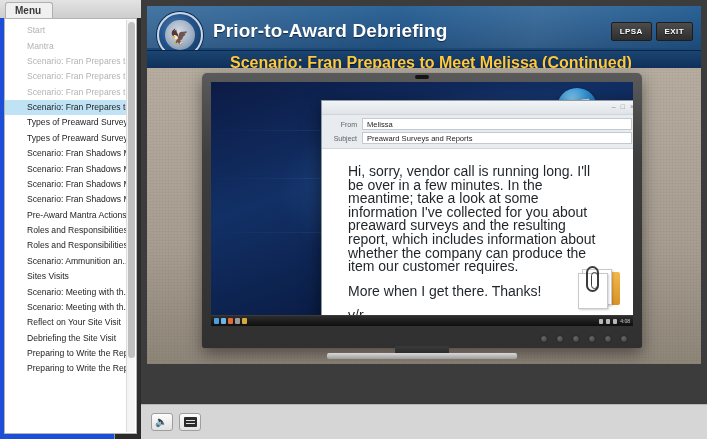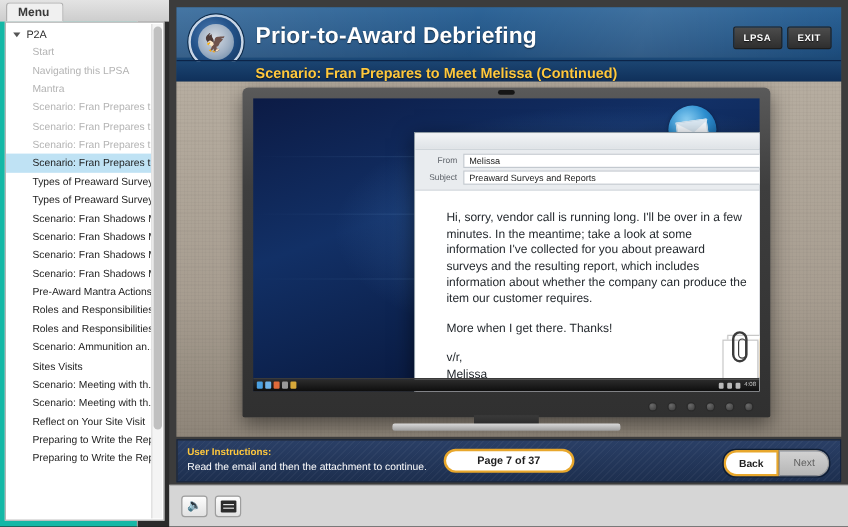--- a/index.html
+++ b/index.html
@@ -13,21 +13,21 @@
     position: relative;
     width: 707px; height: 439px;
     background: #2b2b2b;
     overflow: hidden;
   }
 
   
   #menu-panel {
     position: absolute; left: 0; top: 0;
     width: 115px; height: 439px;
-    background: #14b8a6;
+    background: #1d4ed8;
     border-right: 1px solid #9a9a9a;
   }
   #menu-tab-row {
     position: absolute; left: 0; top: 0; width: 141px; height: 18px;
     background: linear-gradient(#e3e3e3, #cdcdcd);
   }
   #menu-tab {
     position: absolute; left: 5px; top: 2px;
     padding: 2px 11px 2px 9px;
     font-size: 10px; font-weight: bold; color: #3a3a3a;
@@ -143,22 +143,22 @@
     border-radius: 2px;
     text-shadow: 0 1px 1px rgba(0,0,0,0.7);
   }
   #scenario-bar {
     position: absolute; left: 0; bottom: 0;
     width: 100%; height: 18px;
     background: linear-gradient(#1b4572,#10305a);
     border-top: 1px solid #0c2448;
   }
   #scenario-text {
-    position: absolute; left: 66px; top: 3px;
-    font-size: 12px; font-weight: bold; color: #ffc83d;
+    position: absolute; left: 83px; top: 3px;
+    font-size: 16px; font-weight: bold; color: #ffc83d;
     text-shadow: 0 1px 1px rgba(0,0,0,0.6);
   }
 
   
   #scene {
     position: absolute; left: 6px; top: 68px;
     width: 554px; height: 296px;
     background:
       repeating-linear-gradient(0deg, rgba(0,0,0,0.025) 0px, rgba(0,0,0,0.025) 1px, transparent 1px, transparent 3px),
       repeating-linear-gradient(90deg, rgba(0,0,0,0.025) 0px, rgba(0,0,0,0.025) 1px, transparent 1px, transparent 3px),
@@ -263,27 +263,26 @@
   #mon-stand-base {
     position: absolute; left: 50%; bottom: -11px;
     transform: translateX(-50%);
     width: 190px; height: 6px;
     background: linear-gradient(#d9d9d9,#9d9d9d);
     border-radius: 2px;
   }
 
   
   #email-window {
-    position: absolute; left: 110px; top: 28px;
+    position: absolute; left: 110px; top: 18px;
     width: 318px; height: 236px;
     background: #ffffff;
     border: 1px solid #8e9aa3;
     box-shadow: 0 5px 16px rgba(0,0,0,0.55);
     overflow: hidden;
-    margin-left: 24px;
   }
   #email-titlebar {
     height: 14px;
     background: linear-gradient(#f2f4f6,#dfe3e7);
     border-bottom: 1px solid #cfd5da;
     position: relative;
   }
   #email-wincontrols {
     position: absolute; right: 4px; top: 2px;
     display: flex; gap: 5px; align-items: center;
@@ -310,21 +309,21 @@
     line-height: 10px;
     overflow: hidden; white-space: nowrap;
   }
   #email-body {
     position: relative;
     height: 182px;
     padding: 16px 16px 0 26px;
     background: #ffffff;
   }
   #email-body p {
-    font-size: 10px;
+    font-size: 14px;
     line-height: 13.6px;
     color: #1f2429;
     margin-bottom: 11px;
     max-width: 252px;
   }
   #email-body p.tight { margin-bottom: 0; }
   #attachment {
     position: absolute; right: 18px; bottom: 20px;
     width: 46px; height: 44px;
   }
@@ -455,46 +454,42 @@
 
 <div id="app">
 
   <div id="menu-panel">
     <div id="menu-tab-row">
       <div id="menu-tab">Menu</div>
     </div>
 
     <div id="menu-list-wrap">
       <div id="menu-scroll-inner">
-        <div class="menu-root">
-          <span class="tri"></span>
-          <span>P2A</span>
-        </div>
         <div id="menu-items-container">
             <div class="menu-item visited">Start</div>
-            <div class="menu-item visited">Navigating this LPSA</div>
             <div class="menu-item visited">Mantra</div>
             <div class="menu-item visited">Scenario: Fran Prepares to...</div>
             <div class="menu-item visited">Scenario: Fran Prepares to...</div>
             <div class="menu-item visited">Scenario: Fran Prepares to...</div>
             <div class="menu-item active">Scenario: Fran Prepares to...</div>
             <div class="menu-item">Types of Preaward Surveys</div>
             <div class="menu-item">Types of Preaward Survey...</div>
             <div class="menu-item">Scenario: Fran Shadows M...</div>
             <div class="menu-item">Scenario: Fran Shadows M...</div>
             <div class="menu-item">Scenario: Fran Shadows M...</div>
             <div class="menu-item">Scenario: Fran Shadows M...</div>
             <div class="menu-item">Pre-Award Mantra Actions</div>
             <div class="menu-item">Roles and Responsibilities</div>
             <div class="menu-item">Roles and Responsibilities ...</div>
             <div class="menu-item">Scenario: Ammunition an...</div>
             <div class="menu-item">Sites Visits</div>
             <div class="menu-item">Scenario: Meeting with th...</div>
             <div class="menu-item">Scenario: Meeting with th...</div>
             <div class="menu-item">Reflect on Your Site Visit</div>
+            <div class="menu-item">Debriefing the Site Visit</div>
             <div class="menu-item">Preparing to Write the Rep...</div>
             <div class="menu-item">Preparing to Write the Rep...</div>
           </div>
       </div>
       <div id="menu-scrollbar-track">
         <div id="menu-scrollbar-thumb"></div>
       </div>
     </div>
   </div>
 
@@ -614,29 +609,20 @@
           <div class="mon-ctl"></div>
           <div class="mon-ctl"></div>
           <div class="mon-ctl"></div>
         </div>
 
         <div id="mon-stand-neck"></div>
         <div id="mon-stand-base"></div>
       </div>
     </div>
 
-    <div id="nav-bar">
-      <div id="nav-instr-title">User Instructions:</div>
-      <div id="nav-instr-text">Read the email and then the attachment to continue.</div>
-      <div id="page-pill">Page 7 of 37</div>
-      <div id="nav-btn-group">
-        <div class="nav-btn" id="btn-back">Back</div>
-        <div class="nav-btn" id="btn-next">Next</div>
-      </div>
-    </div>
 
     <div id="player-bar">
       <div class="player-btn" id="btn-audio">
         <span class="pb-glyph">🔈</span>
       </div>
       <div class="player-btn" id="btn-cc">
         <span id="cc-glyph"></span>
       </div>
     </div>
 

